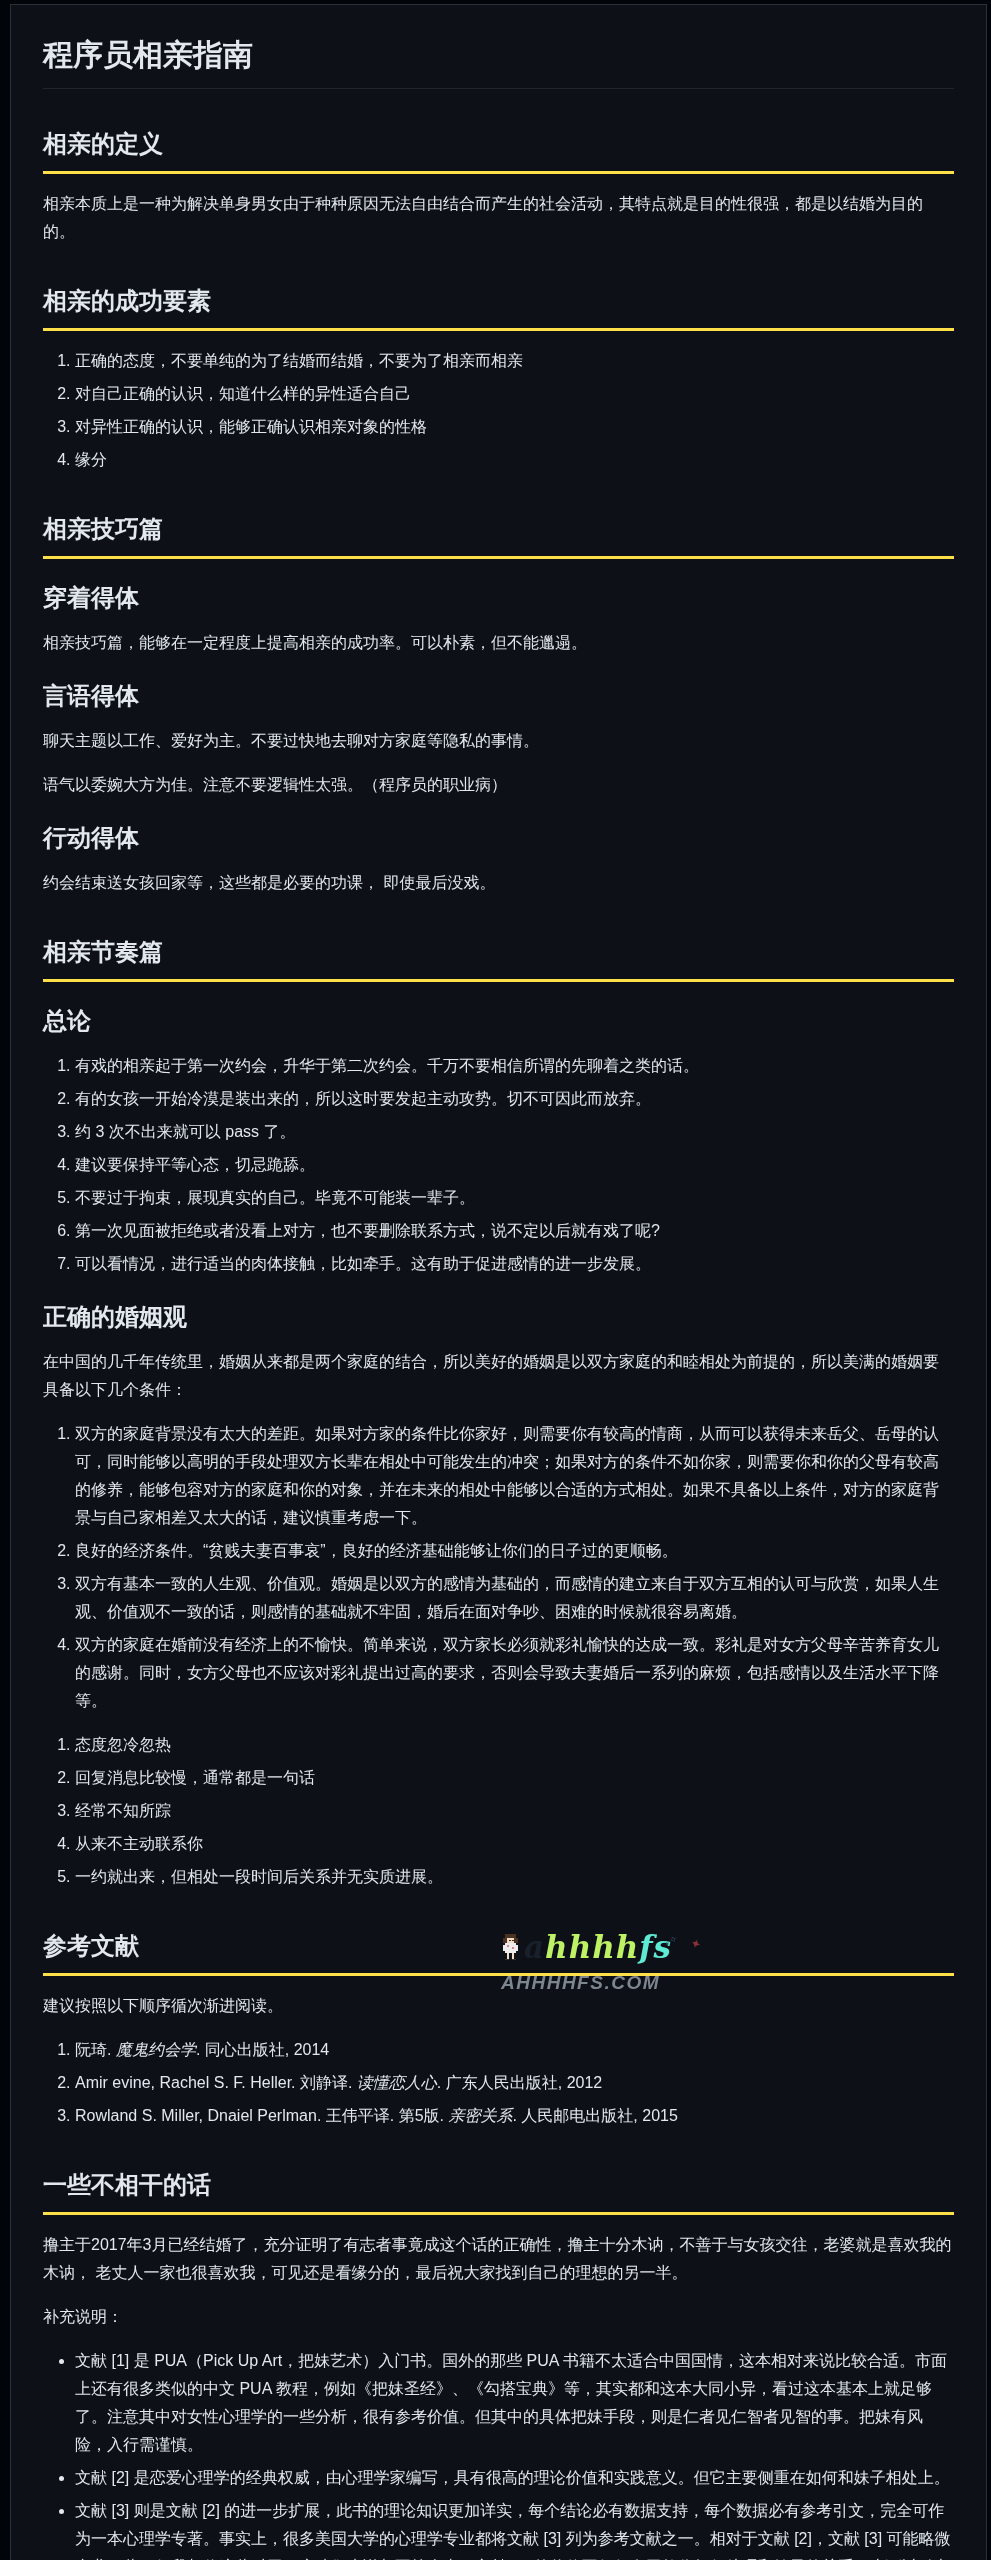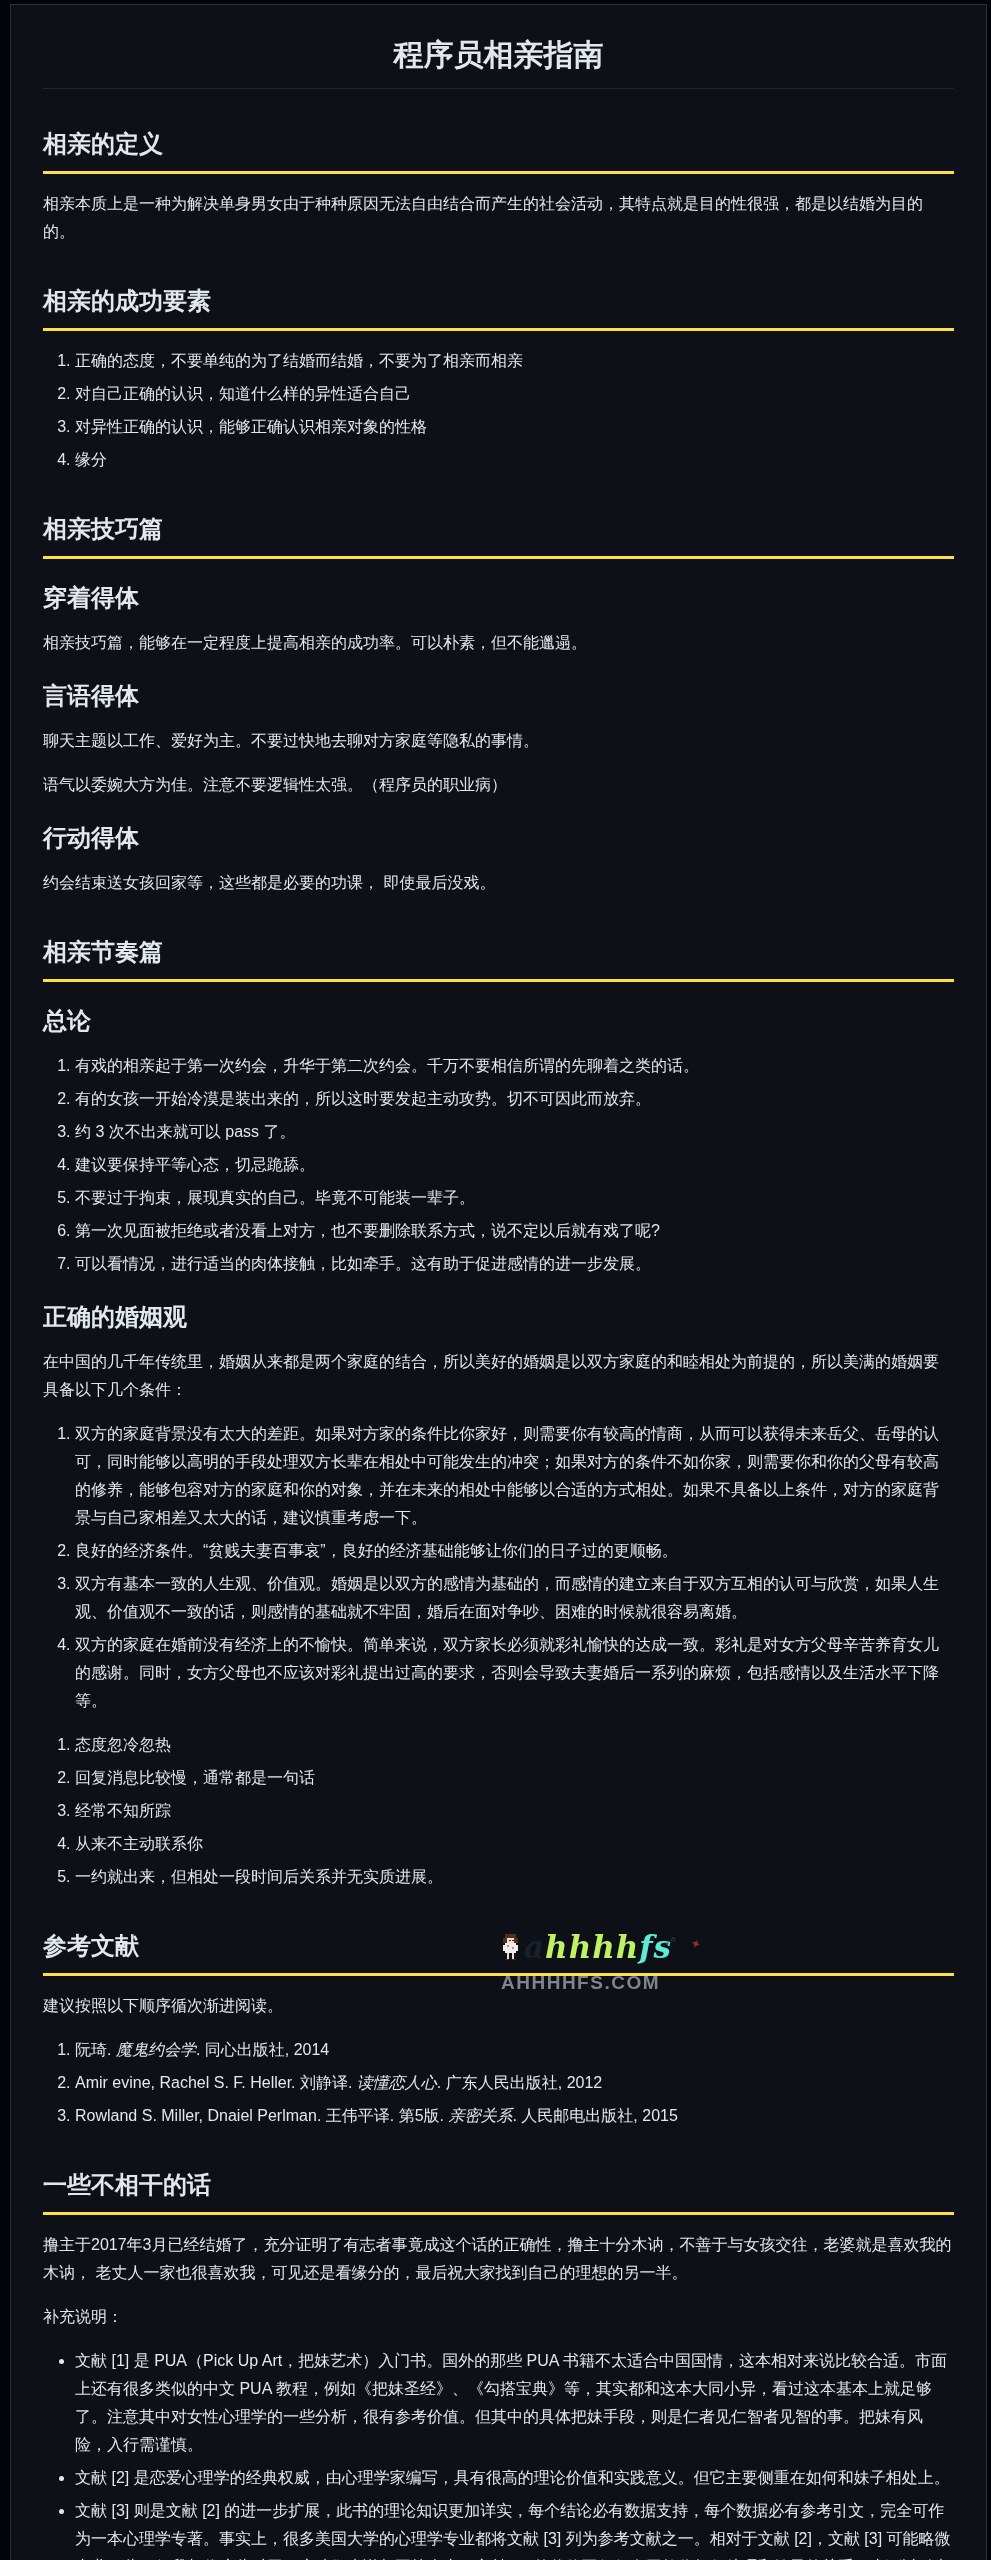--- a/index.html
+++ b/index.html
@@ -19,21 +19,20 @@
   }
   .markdown-body{
     font-size:16px;
     line-height:1.75;
     word-wrap:break-word;
   }
   .markdown-body h1{
     font-size:30px;line-height:1.25;font-weight:600;
     margin:4px 0 16px 0;padding-bottom:14px;
     border-bottom:1px solid #21262d;
-    text-align:center;
   }
   .markdown-body h2{
     font-size:24px;line-height:1.25;font-weight:600;
     margin:40px 0 16px 0;padding-bottom:12px;
     border-bottom:3px solid #fde047;
     position:relative;
   }
   .markdown-body h3{
     font-size:24px;line-height:1.25;font-weight:600;
     margin:24px 0 16px 0;
@@ -147,21 +146,21 @@
               <rect x="6" y="7" width="1" height="1" fill="#d9848e"></rect>
               <rect x="1" y="6" width="1" height="3" fill="#ececec"></rect>
               <rect x="8" y="6" width="1" height="3" fill="#ececec"></rect>
               <rect x="3" y="10" width="1" height="3" fill="#f2dcc8"></rect>
               <rect x="6" y="10" width="1" height="3" fill="#f2dcc8"></rect>
               <rect x="2" y="13" width="2" height="1" fill="#333333"></rect>
               <rect x="6" y="13" width="2" height="1" fill="#333333"></rect>
             </svg>
             <span class="wm-script"><span class="wm-faint">a</span><span class="wm-blue">hhhh</span><span class="wm-pink">fs</span><span class="wm-deco">˖✧</span><span class="wm-spark">✦</span></span>
           </span>
-          <span class="wm-domain" style="display: block;">AHHHHFS.COM</span>
+          <span class="wm-domain" style="display: block; font-style: italic;">AHHHHFS.COM</span>
         </span></h2>
       <p>建议按照以下顺序循次渐进阅读。</p>
       <ol>
         <li><span>阮琦. </span><em>魔鬼约会学</em><span>. 同心出版社, 2014</span></li>
         <li><span>Amir evine, Rachel S. F. Heller. 刘静译. </span><em>读懂恋人心</em><span>. 广东人民出版社, 2012</span></li>
         <li><span>Rowland S. Miller, Dnaiel Perlman. 王伟平译. 第5版. </span><em>亲密关系</em><span>. 人民邮电出版社, 2015</span></li>
       </ol>
       <h2>一些不相干的话</h2>
       <p>撸主于2017年3月已经结婚了，充分证明了有志者事竟成这个话的正确性，撸主十分木讷，不善于与女孩交往，老婆就是喜欢我的木讷， 老丈人一家也很喜欢我，可见还是看缘分的，最后祝大家找到自己的理想的另一半。</p>
       <p>补充说明：</p>

